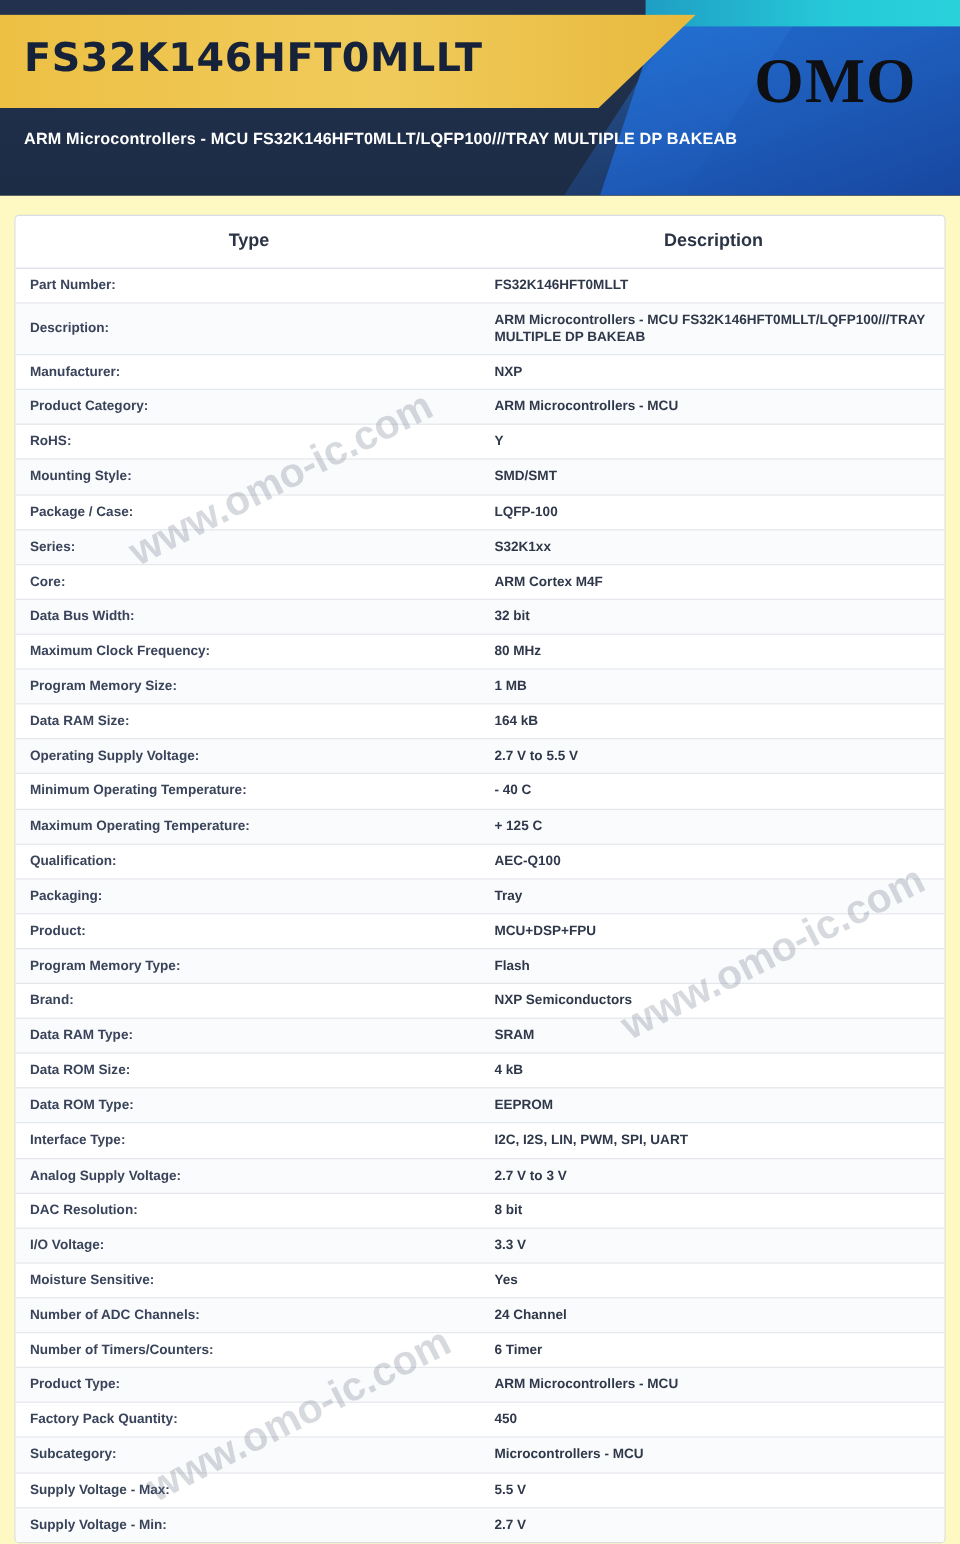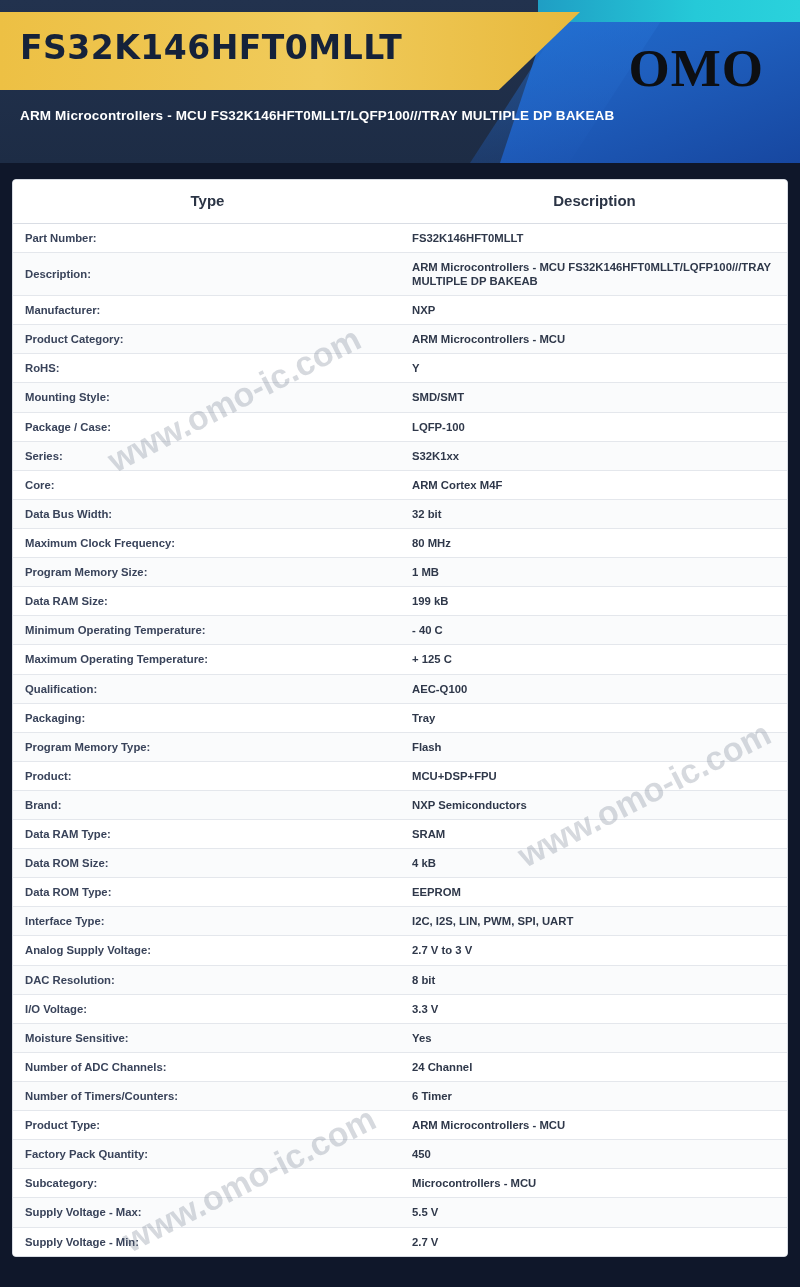--- a/index.html
+++ b/index.html
@@ -6,21 +6,21 @@
   html, body {
     margin: 0; padding: 0;
     width: 800px; height: 1287px;
     background: #f2f3f5;
     font-family: "Liberation Sans", sans-serif;
   }
   #page {
     position: relative;
     width: 800px; height: 1287px;
     overflow: hidden;
-    background: #0f172a;
+    background: #fef9c3;
   }
 
   
   .header {
     position: relative;
     width: 800px;
     height: 163px;
     background: #1c2a43;
     overflow: hidden;
   }
@@ -214,45 +214,49 @@
           <tr>
             <td class="key">Maximum Clock Frequency:</td>
             <td class="val">80 MHz</td>
           </tr>
           <tr>
             <td class="key">Program Memory Size:</td>
             <td class="val">1 MB</td>
           </tr>
           <tr>
             <td class="key">Data RAM Size:</td>
-            <td class="val">199 kB</td>
+            <td class="val">164 kB</td>
+          </tr>
+          <tr>
+            <td class="key">Operating Supply Voltage:</td>
+            <td class="val">2.7 V to 5.5 V</td>
           </tr>
           <tr>
             <td class="key">Minimum Operating Temperature:</td>
             <td class="val">- 40 C</td>
           </tr>
           <tr>
             <td class="key">Maximum Operating Temperature:</td>
             <td class="val">+ 125 C</td>
           </tr>
           <tr>
             <td class="key">Qualification:</td>
             <td class="val">AEC-Q100</td>
           </tr>
           <tr>
             <td class="key">Packaging:</td>
             <td class="val">Tray</td>
           </tr>
           <tr>
+            <td class="key">Product:</td>
+            <td class="val">MCU+DSP+FPU</td>
+          </tr>
+          <tr>
             <td class="key">Program Memory Type:</td>
             <td class="val">Flash</td>
-          </tr>
-          <tr>
-            <td class="key">Product:</td>
-            <td class="val">MCU+DSP+FPU</td>
           </tr>
           <tr>
             <td class="key">Brand:</td>
             <td class="val">NXP Semiconductors</td>
           </tr>
           <tr>
             <td class="key">Data RAM Type:</td>
             <td class="val">SRAM</td>
           </tr>
           <tr>

